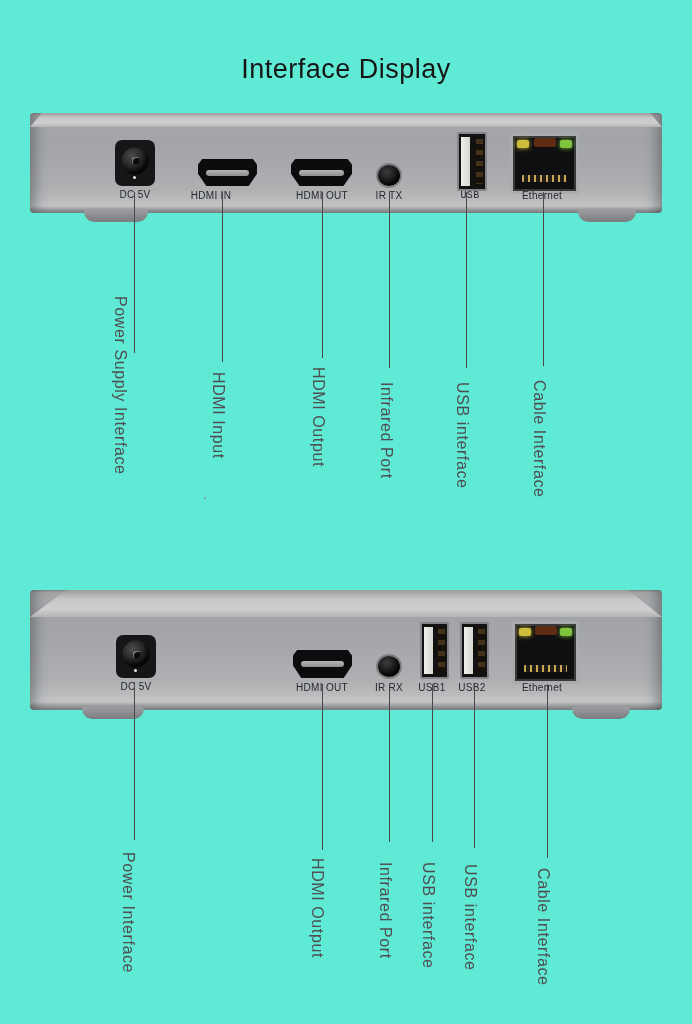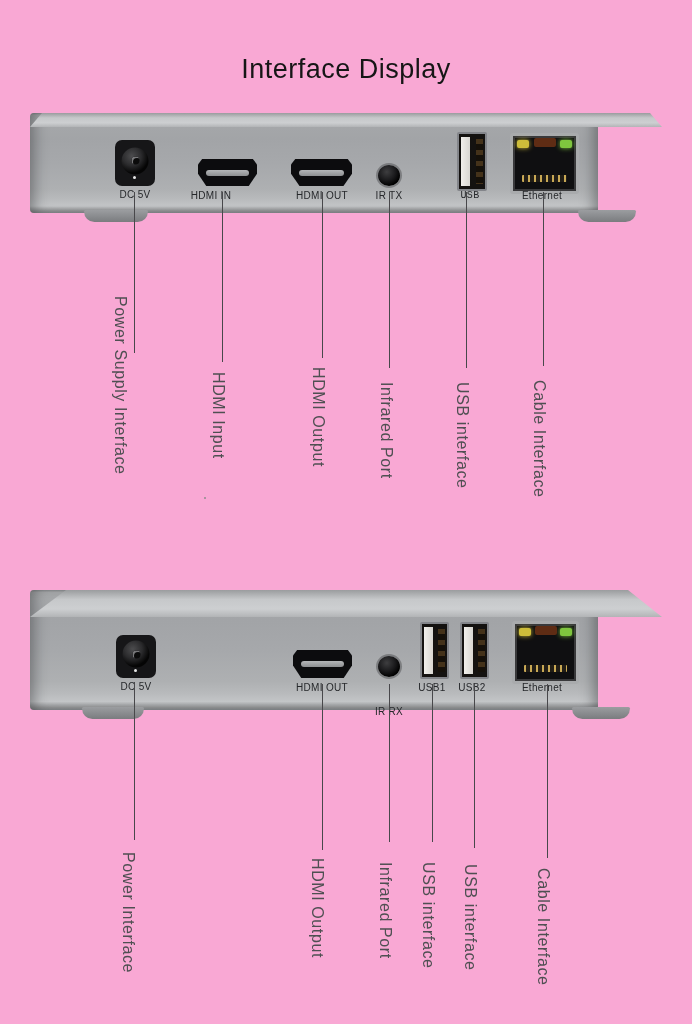--- a/index.html
+++ b/index.html
@@ -1,26 +1,26 @@
 <!DOCTYPE html>
 <html><head>
 <meta charset="utf-8">
 <style>
   html,body{margin:0;padding:0;background:#ffffff;}
   .page{
-    position:relative;width:692px;height:1024px;background:#f9a8d4;
+    position:relative;width:692px;height:1024px;background:#5eead4;
     font-family:"Liberation Sans", sans-serif;overflow:hidden;
   }
   .title{
     position:absolute;top:54px;left:0;width:100%;margin:0;
     text-align:center;font-size:27px;font-weight:400;color:#161616;letter-spacing:.5px;
   }
   
   .device{
-    position:absolute;left:30px;width:568px;border-radius:4px;
+    position:absolute;left:30px;width:632px;border-radius:4px;
     background:linear-gradient(180deg,#8b8d8f 0%,#a7a9ab 2%,#a2a4a7 26%,#a6a8ab 50%,#aeb0b2 76%,#b8babc 86%,#c3c5c7 93%,#8f9193 98%,#84868a 100%);
     box-shadow:inset 12px 0 14px -8px rgba(55,57,60,.5), inset -12px 0 14px -8px rgba(55,57,60,.5);
   }
   .device.tx{top:113px;height:100px;}
   .device.rx{top:590px;height:120px;}
   .band{
     position:absolute;left:0;top:0;width:632px;
     background:linear-gradient(180deg,#9a9c9e 0%,#c6c8ca 35%,#cdcfd1 70%,#b2b4b6 100%);
   }
   .tx .band{height:14px;clip-path:polygon(12px 0,620px 0,632px 100%,0 100%);border-radius:4px 4px 0 0;}
@@ -170,21 +170,21 @@
 
     <div class="eth-port" style="left:482px;top:31px;width:61px;height:57px;">
       <div class="eth-led yellow"></div>
       <div class="eth-led green"></div>
       <div class="eth-lump"></div>
       <div class="eth-pins"></div>
     </div>
 
     <div class="port-label" style="left:106px;top:91px;">DC 5V</div>
     <div class="port-label" style="left:292px;top:92px;">HDMI OUT</div>
-    <div class="port-label" style="left:359px;top:92px;margin-top:24px;">IR RX</div>
+    <div class="port-label" style="left:359px;top:92px;">IR RX</div>
     <div class="port-label" style="left:402px;top:92px;">USB1</div>
     <div class="port-label" style="left:442px;top:92px;">USB2</div>
     <div class="port-label" style="left:512px;top:92px;">Ethernet</div>
   </div>
 
   <div class="callout-line" style="left:134px;top:682px;height:158px;"></div>
   <div class="callout-text" style="left:119px;top:852px;">Power Interface</div>
 
   <div class="callout-line" style="left:322px;top:684px;height:166px;"></div>
   <div class="callout-text" style="left:308px;top:858px;">HDMI Output</div>

